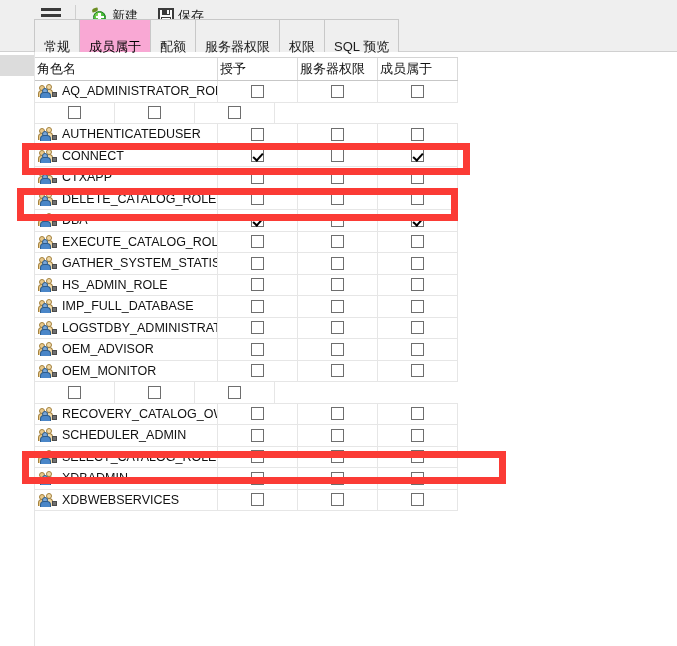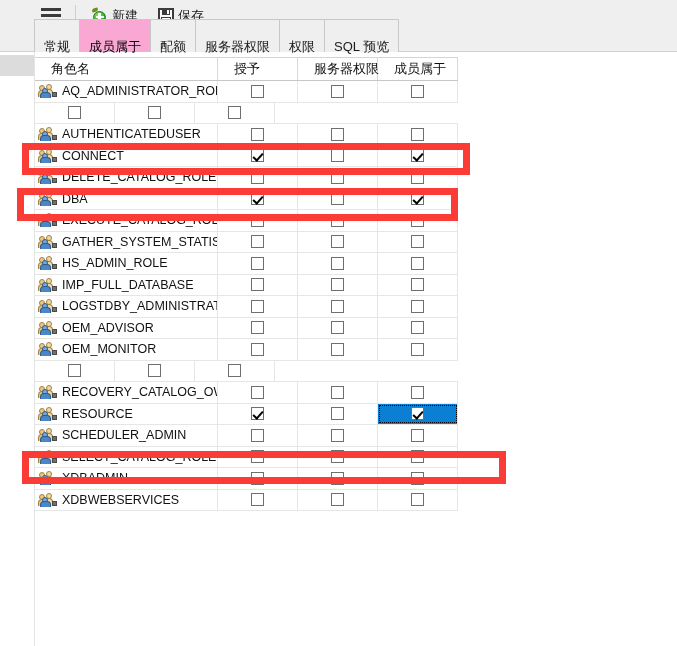--- a/index.html
+++ b/index.html
@@ -127,21 +127,21 @@
   }
   .grid-head {
     display: flex; height: 24px;
     border-top: 1px solid #d4d4d4;
     border-bottom: 1px solid #c7c7c7;
     background: #ffffff;
     box-sizing: border-box;
   }
   .grid-head .hcell {
     display: flex; align-items: center;
-    padding-left: 16px;
+    padding-left: 2px;
     border-right: 1px solid #d9d9d9;
     box-sizing: border-box;
     font-size: 13px; color: #111;
     white-space: nowrap;
     cursor: pointer;
   }
   .c-name  { width: 183px; }
   .c-grant { width: 80px; }
   .c-admin { width: 80px; }
   .c-def   { width: 80px; }
@@ -374,20 +374,43 @@
           <div class="cell namecell c-name">
             <span class="role-icon">
               <span class="head1"></span>
               <span class="body1"></span>
               <span class="head2"></span>
               <span class="body2"></span>
               <span class="head3"></span>
               <span class="body3"></span>
               <span class="tag"></span>
             </span>
+            <span class="role-label">CTXAPP</span>
+          </div>
+          <div class="cell chk c-grant">
+            <span class="cb"></span>
+          </div>
+          <div class="cell chk c-admin">
+            <span class="cb"></span>
+          </div>
+          <div class="cell chk c-def">
+            <span class="cb"></span>
+          </div>
+        </div>
+        <div class="grow">
+          <div class="cell namecell c-name">
+            <span class="role-icon">
+              <span class="head1"></span>
+              <span class="body1"></span>
+              <span class="head2"></span>
+              <span class="body2"></span>
+              <span class="head3"></span>
+              <span class="body3"></span>
+              <span class="tag"></span>
+            </span>
             <span class="role-label">DELETE_CATALOG_ROLE</span>
           </div>
           <div class="cell chk c-grant">
             <span class="cb"></span>
           </div>
           <div class="cell chk c-admin">
             <span class="cb"></span>
           </div>
           <div class="cell chk c-def">
             <span class="cb"></span>
@@ -602,43 +625,20 @@
             <span class="role-label">RECOVERY_CATALOG_OWNER</span>
           </div>
           <div class="cell chk c-grant">
             <span class="cb"></span>
           </div>
           <div class="cell chk c-admin">
             <span class="cb"></span>
           </div>
           <div class="cell chk c-def">
             <span class="cb"></span>
-          </div>
-        </div>
-        <div class="grow">
-          <div class="cell namecell c-name">
-            <span class="role-icon">
-              <span class="head1"></span>
-              <span class="body1"></span>
-              <span class="head2"></span>
-              <span class="body2"></span>
-              <span class="head3"></span>
-              <span class="body3"></span>
-              <span class="tag"></span>
-            </span>
-            <span class="role-label">RESOURCE</span>
-          </div>
-          <div class="cell chk c-grant">
-            <span class="cb checked"></span>
-          </div>
-          <div class="cell chk c-admin">
-            <span class="cb"></span>
-          </div>
-          <div class="cell chk c-def focused">
-            <span class="cb checked"></span>
           </div>
         </div>
         <div class="grow">
           <div class="cell namecell c-name">
             <span class="role-icon">
               <span class="head1"></span>
               <span class="body1"></span>
               <span class="head2"></span>
               <span class="body2"></span>
               <span class="head3"></span>

